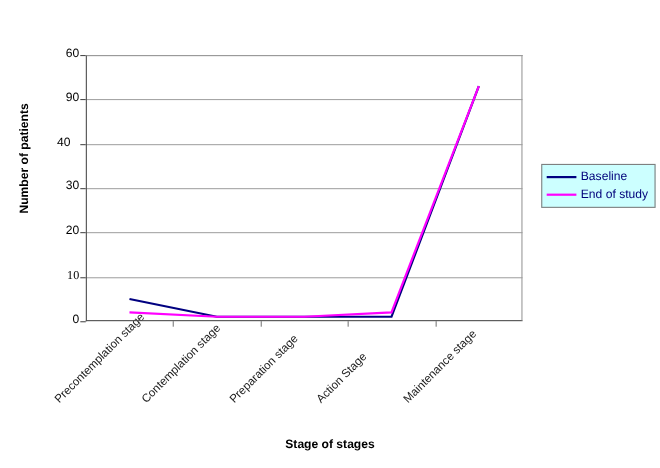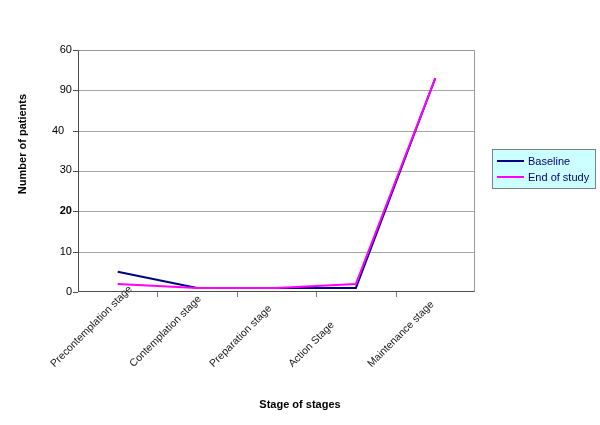--- a/index.html
+++ b/index.html
@@ -165,23 +165,23 @@
 <body>
 
 <div id="chart-root">
 
 
   <div class="y-axis-title">Number of patients</div>
 
   <div id="y-ticks">
       <div class="ytick-wrap" style="top: 286px;">0</div>
       <div class="y-tick-mark" style="top: 292px;"></div>
-      <div class="ytick-wrap" style="top: 245.667px;">10</div>
+      <div class="ytick-wrap" style="top: 245.667px; font-family: Liberation Serif, serif;">10</div>
       <div class="y-tick-mark" style="top: 251.667px;"></div>
-      <div class="ytick-wrap" style="top: 205.333px; font-weight: bold;">20</div>
+      <div class="ytick-wrap" style="top: 205.333px;">20</div>
       <div class="y-tick-mark" style="top: 211.333px;"></div>
       <div class="ytick-wrap" style="top: 164px;">30</div>
       <div class="y-tick-mark" style="top: 171px;"></div>
       <div class="ytick-wrap" style="top: 124.667px; text-align: center;">40</div>
       <div class="y-tick-mark" style="top: 130.667px;"></div>
       <div class="ytick-wrap" style="top: 84.3333px;">90</div>
       <div class="y-tick-mark" style="top: 90.3333px;"></div>
       <div class="ytick-wrap" style="top: 44px;">60</div>
       <div class="y-tick-mark" style="top: 50px;"></div>
     </div>

